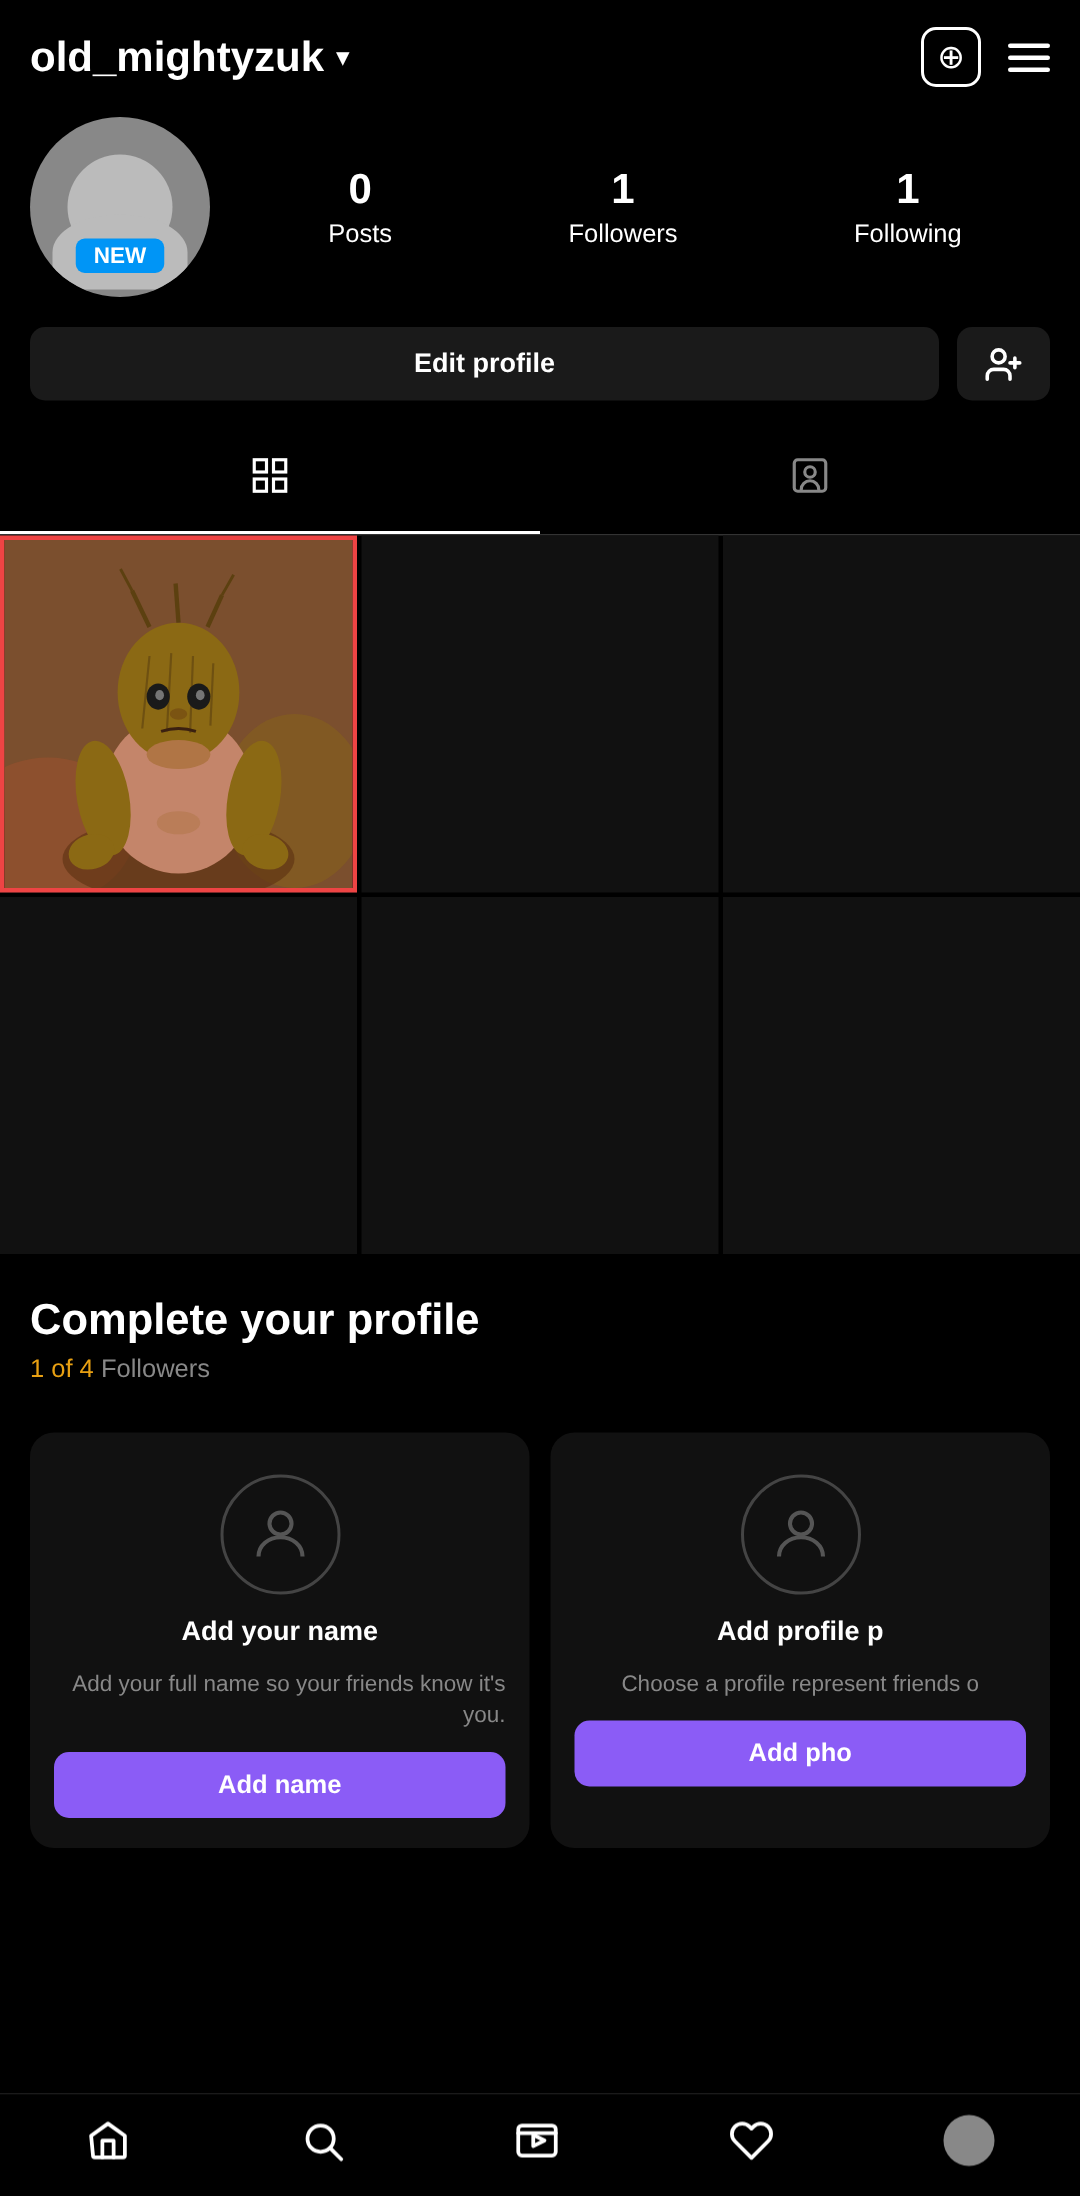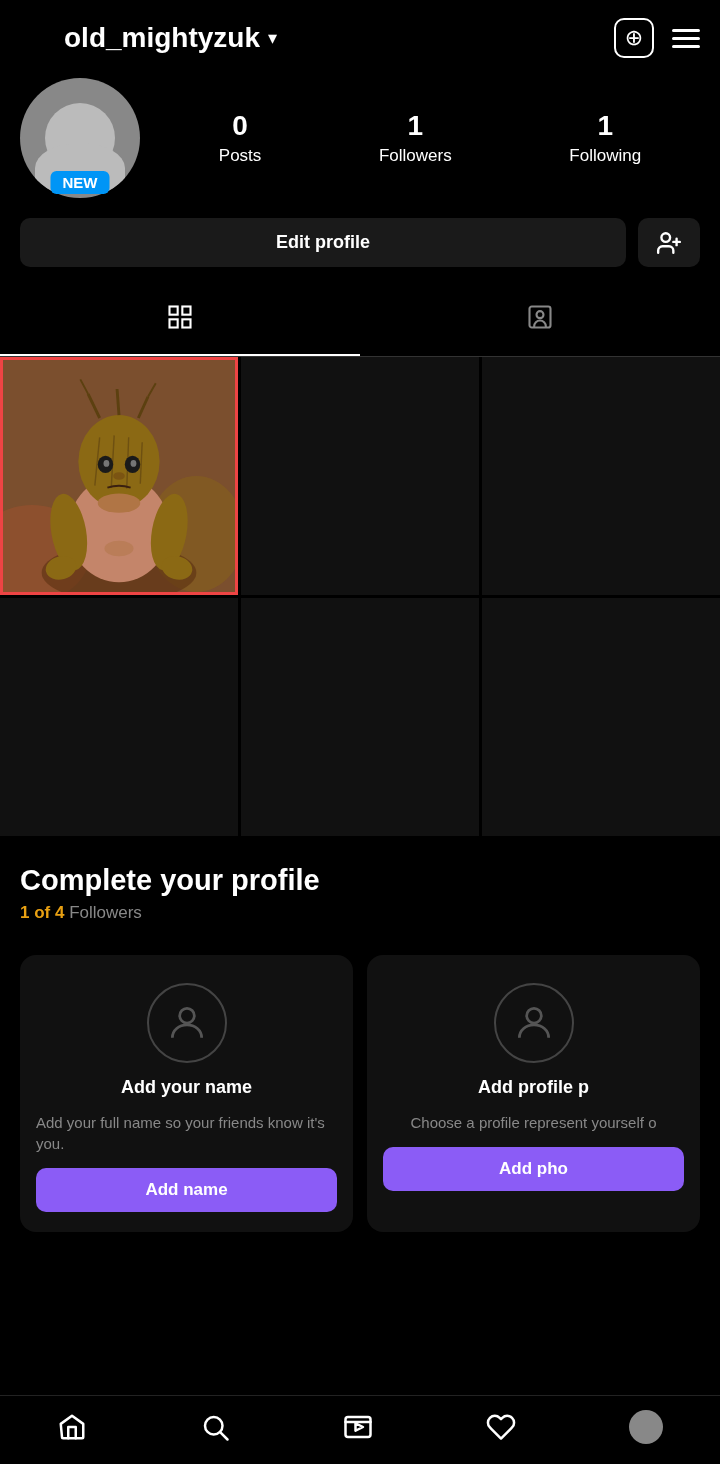--- a/index.html
+++ b/index.html
@@ -22,21 +22,20 @@
     }
     .header-left {
       display: flex;
       align-items: center;
       gap: 8px;
     }
     .username-text {
       font-size: 28px;
       font-weight: 700;
       color: #fff;
-      margin-left: 44px;
     }
     .chevron-icon {
       font-size: 18px;
       color: #fff;
     }
     .header-right {
       display: flex;
       align-items: center;
       gap: 18px;
     }
@@ -99,21 +98,21 @@
       bottom: -20px;
       left: 50%;
       transform: translateX(-50%);
       width: 90px;
       height: 50px;
       border-radius: 50% 50% 0 0;
       background: #bbb;
     }
     .new-badge {
       position: absolute;
-      bottom: 4px;
+      bottom: 16px;
       left: 50%;
       transform: translateX(-50%);
       background: #0095f6;
       color: #fff;
       font-size: 15px;
       font-weight: 700;
       padding: 3px 12px;
       border-radius: 6px;
       white-space: nowrap;
     }
@@ -231,21 +230,21 @@
       font-weight: 700;
       color: #fff;
       margin-bottom: 6px;
     }
     .complete-subtitle {
       font-size: 17px;
       color: #888;
     }
     .complete-subtitle .highlight {
       color: #e8a012;
-      font-weight: 700;
+      font-weight: 400;
       text-align: right;
     }
 
     
     .cards-row {
       display: flex;
       gap: 14px;
       padding: 16px 20px 0 20px;
       overflow: hidden;
     }
@@ -274,21 +273,21 @@
     }
     .card-title {
       font-size: 18px;
       font-weight: 700;
       color: #fff;
       text-align: center;
     }
     .card-desc {
       font-size: 15px;
       color: #888;
-      text-align: left;
+      text-align: right;
       line-height: 1.4;
     }
     .card-btn {
       background: #8b5cf6;
       color: #fff;
       border: none;
       border-radius: 10px;
       font-size: 17px;
       font-weight: 600;
       padding: 12px 24px;
@@ -479,21 +478,21 @@
   </div>
 
   <div class="profile-card">
     <div class="card-icon-circle">
       <svg width="44" height="44" viewBox="0 0 24 24" fill="none" stroke="#555" stroke-width="1.5">
         <circle cx="12" cy="8" r="4"></circle>
         <path d="M4 20c0-4 3.6-7 8-7s8 3 8 7"></path>
       </svg>
     </div>
     <div class="card-title">Add profile p</div>
-    <div class="card-desc">Choose a profile represent yourself o</div>
+    <div class="card-desc">Choose a profile represent friends o</div>
     <button class="card-btn">Add pho</button>
   </div>
 </div>
 
 <div class="bottom-spacer"></div>
 
 <div class="bottom-nav">
   <div class="nav-item">
     <svg width="30" height="30" viewBox="0 0 24 24" fill="none" stroke="#fff" stroke-width="2" stroke-linecap="round" stroke-linejoin="round">
       <path d="M3 9.5L12 3l9 6.5V20a1 1 0 0 1-1 1H5a1 1 0 0 1-1-1z"></path>

